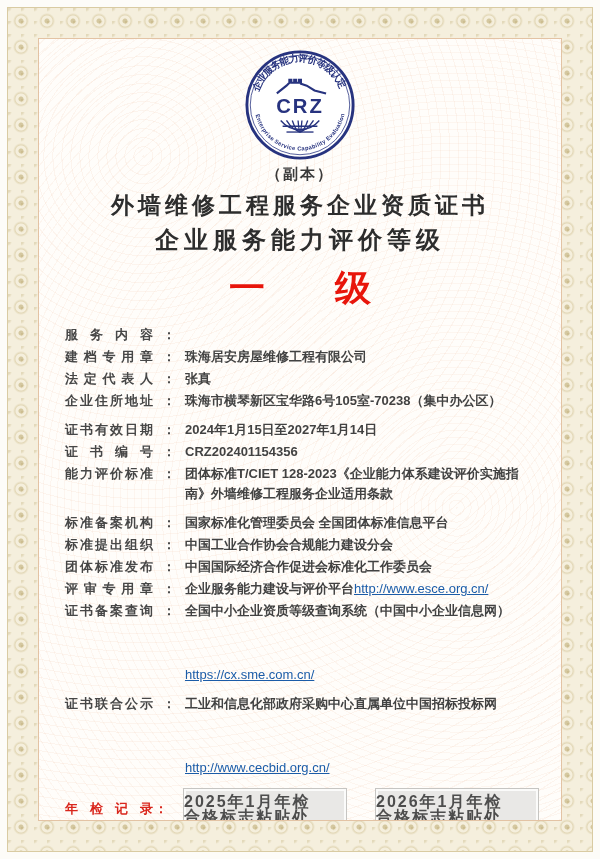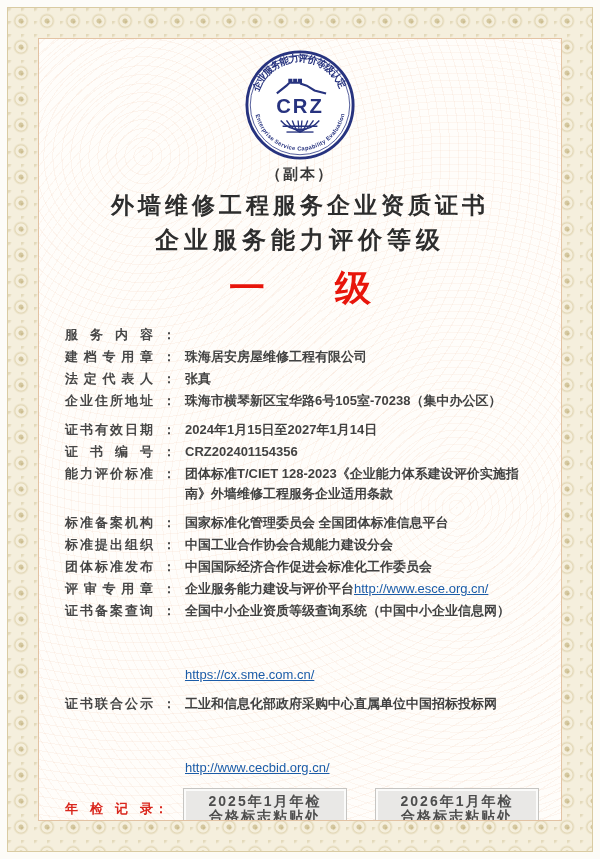--- a/index.html
+++ b/index.html
@@ -50,21 +50,21 @@
   .val a { color:#1b5ca8; text-decoration:underline; font-weight:normal;margin-top:44px; }
   .val .block-link { display:block; }
 
   
   .year-row { display:flex; align-items:center; text-align:left; margin:10px 0 0 4px; }
   .year-row .ylbl { flex:0 0 88px; font-size:13px; font-weight:bold; color:#d9261c; text-align:justify; text-align-last:justify; }
   .year-row .ycolon { flex:0 0 16px; color:#d9261c; font-weight:bold; font-size:13px; text-align:center; }
   .year-box {
     width:165px; padding:5px 0; margin-left:14px;
     background:#e9e8e6; border:1px solid #c6c5c2; box-shadow:inset 0 0 0 2px #fbfbfa;
-    font-size:14px; font-weight:bold; color:#4d4d4d; letter-spacing:2px; text-align:center; line-height:15px;
+    font-size:16px; font-weight:bold; color:#4d4d4d; letter-spacing:2px; line-height:15px;
   }
   .year-box + .year-box { margin-left:28px; }
 
   
   .bottom { display:flex; justify-content:space-between; align-items:flex-start; margin:14px 2px 0; }
   .qr-block { display:flex; flex-direction:column; align-items:center; width:128px; }
   .qr-top { display:flex; align-items:flex-start; }
   .qr-side { writing-mode:vertical-rl; font-size:12px; font-weight:bold; color:#d9261c; letter-spacing:4px; margin:4px 5px 0 0; }
   .seal-block { width:146px; display:flex; flex-direction:column; align-items:center; }
 </style>

